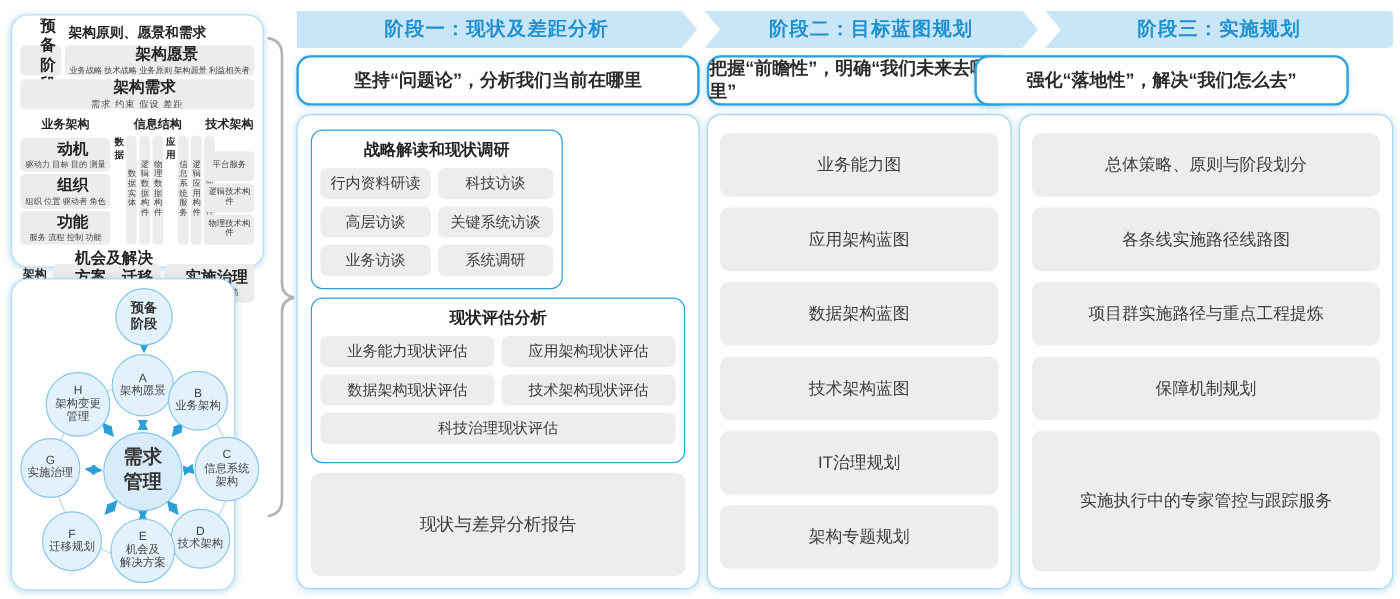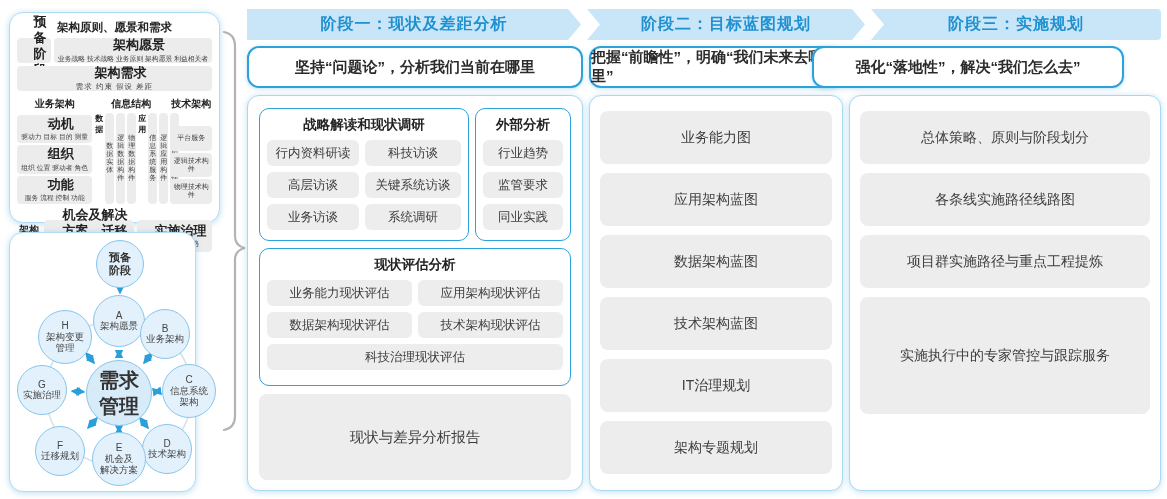--- a/index.html
+++ b/index.html
@@ -41,21 +41,21 @@
 
   
   .adm-panel { left:9px; top:232px; width:187px; height:260px; }
   .adm-svg { position:absolute; left:0; top:0; }
   .circle { position:absolute; border-radius:50%; background:#e3f1fc; border:1.5px solid #86c6ec;
             display:flex; flex-direction:column; align-items:center; justify-content:center;
             text-align:center; line-height:1.15; color:#444; }
   .cid { font-size:10px; color:#444; }
   .clabel { font-size:9.5px; color:#444; }
   .prep-c  { left:86px; top:7px;   width:48px; height:48px; font-size:11px; font-weight:600; color:#333; }
-  .center-c{ left:76px; top:127px; width:66px; height:66px; font-size:20px; font-weight:bold; color:#333;
+  .center-c{ left:76px; top:127px; width:66px; height:66px; font-size:16px; font-weight:bold; color:#333;
              background:#d7ebf9; line-height:1.3; }
   .n-a { left:83px;  top:62px;  width:52px; height:52px; }
   .n-b { left:130px; top:76px;  width:50px; height:50px; }
   .n-h { left:28px;  top:77px;  width:54px; height:54px; }
   .n-c { left:152px; top:131px; width:54px; height:54px; }
   .n-g { left:7px;   top:132px; width:50px; height:50px; }
   .n-d { left:132px; top:191px; width:50px; height:50px; }
   .n-f { left:25px;  top:193px; width:50px; height:50px; }
   .n-e { left:82px;  top:199px; width:54px; height:54px; }
 
@@ -268,28 +268,20 @@
       <div class="sec-title">战略解读和现状调研</div>
       <div class="grid2">
         <div class="item">行内资料研读</div>
         <div class="item">科技访谈</div>
         <div class="item">高层访谈</div>
         <div class="item">关键系统访谈</div>
         <div class="item">业务访谈</div>
         <div class="item">系统调研</div>
       </div>
     </div>
-    <div class="bluebox secB">
-      <div class="sec-title">外部分析</div>
-      <div class="stack">
-        <div class="item">行业趋势</div>
-        <div class="item">监管要求</div>
-        <div class="item">同业实践</div>
-      </div>
-    </div>
     <div class="bluebox secC">
       <div class="sec-title">现状评估分析</div>
       <div class="grid2b">
         <div class="item">业务能力现状评估</div>
         <div class="item">应用架构现状评估</div>
         <div class="item">数据架构现状评估</div>
         <div class="item">技术架构现状评估</div>
       </div>
       <div class="item full">科技治理现状评估</div>
     </div>
@@ -302,16 +294,17 @@
     <div class="item big">数据架构蓝图</div>
     <div class="item big">技术架构蓝图</div>
     <div class="item big">IT治理规划</div>
     <div class="item big">架构专题规划</div>
   </section>
 
   <section class="container c3">
     <div class="item big">总体策略、原则与阶段划分</div>
     <div class="item big">各条线实施路径线路图</div>
     <div class="item big">项目群实施路径与重点工程提炼</div>
+    <div class="item big">保障机制规划</div>
     <div class="item tall">实施执行中的专家管控与跟踪服务</div>
   </section>
 
 </div>
 
 </body></html>

